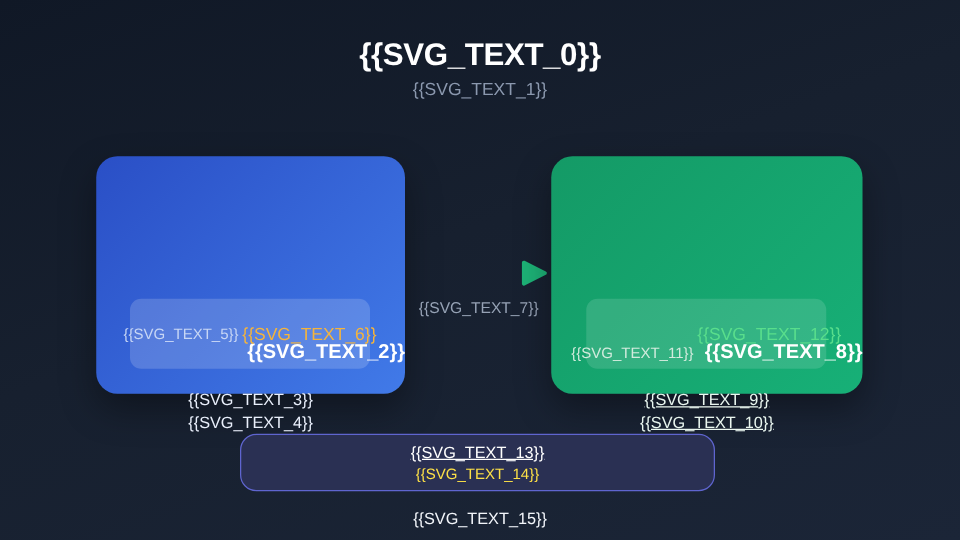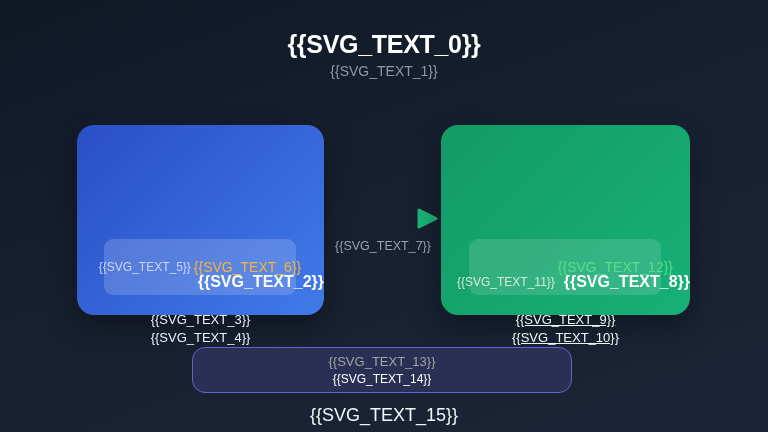--- a/index.html
+++ b/index.html
@@ -48,25 +48,25 @@
   .arrow-wrap{position:absolute;left:417px;top:208px;width:21px;height:21px;}
   .arrow-label{
     position:absolute;left:324px;top:239px;width:118px;text-align:center;
     font-size:12.5px;color:#96a2b5;line-height:15px;
   }
   .note-box{
     position:absolute;left:192px;top:347px;width:380px;height:46px;box-sizing:border-box;
     border:1.5px solid #5f65cf;border-radius:13px;background:#2a3053;
     display:flex;flex-direction:column;align-items:center;justify-content:center;gap:2px;
   }
-  .note-line1{font-size:13px;color:#a3a3a3;line-height:16px;}
-  .note-line2{font-size:12px;color:#ffffff;line-height:14px;}
+  .note-line1{font-size:13px;color:#ffffff;line-height:16px;text-decoration:underline;}
+  .note-line2{font-size:12px;color:#fde047;line-height:14px;}
   .footer-text{
     position:absolute;left:0;top:407px;width:768px;text-align:center;
-    font-size:18px;color:#f2f5fa;line-height:16px;
+    font-size:13px;color:#f2f5fa;line-height:16px;
   }
 </style>
 </head>
 <body>
 
 <div class="stage">
 
   <div class="page-title">{{SVG_TEXT_0}}</div>
   <div class="page-subtitle">{{SVG_TEXT_1}}</div>
 

